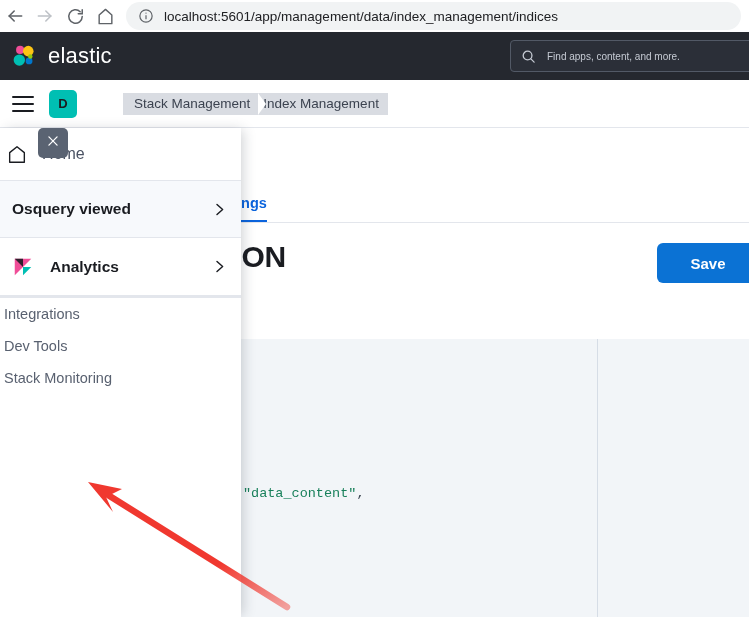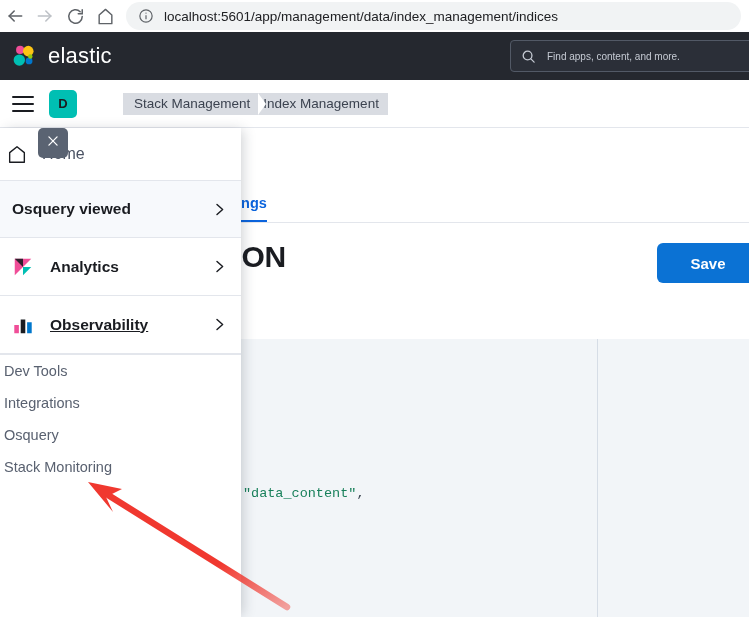--- a/index.html
+++ b/index.html
@@ -325,51 +325,31 @@
         <span class="nav-group-label">Analytics</span>
       </span>
       <span class="chev">
         <svg viewBox="0 0 24 24" fill="none" stroke="currentColor" stroke-width="2.3" stroke-linecap="round" stroke-linejoin="round">
             <polyline points="8,4 17,12 8,20"></polyline>
           </svg>
       </span>
     </div>
     <div class="nav-sep"></div>
 
-    <div class="nav-group">
-      <span class="nav-group-left">
-        <span class="nav-group-ico">
-          <svg width="22" height="22" viewBox="0 0 24 24">
-              <rect x="2.5" y="12" width="5" height="9" fill="#f04e98"></rect>
-              <rect x="9.5" y="6" width="5" height="15" fill="#1a1c21"></rect>
-              <rect x="16.5" y="9" width="5" height="12" fill="#0077cc"></rect>
-            </svg>
-        </span>
-        <span class="nav-group-label underline">Observability</span>
-      </span>
-      <span class="chev">
-        <svg viewBox="0 0 24 24" fill="none" stroke="currentColor" stroke-width="2.3" stroke-linecap="round" stroke-linejoin="round">
-            <polyline points="8,4 17,12 8,20"></polyline>
-          </svg>
-      </span>
-    </div>
     <div class="nav-sep"></div>
 
     <div class="nav-sep"></div>
 
 
     <div id="nav-subs">
-        <div class="nav-sub">
-          <span>Dev Tools</span>
-        </div>
         <div class="nav-sub">
           <span>Integrations</span>
         </div>
         <div class="nav-sub">
-          <span>Osquery</span>
+          <span>Dev Tools</span>
         </div>
         <div class="nav-sub">
           <span>Stack Monitoring</span>
         </div>
       </div>
   </div>
 
   <svg class="arrow-layer" viewBox="0 0 749 617">
     <defs>
       <linearGradient id="arrowFade" x1="0" y1="0" x2="1" y2="1">

